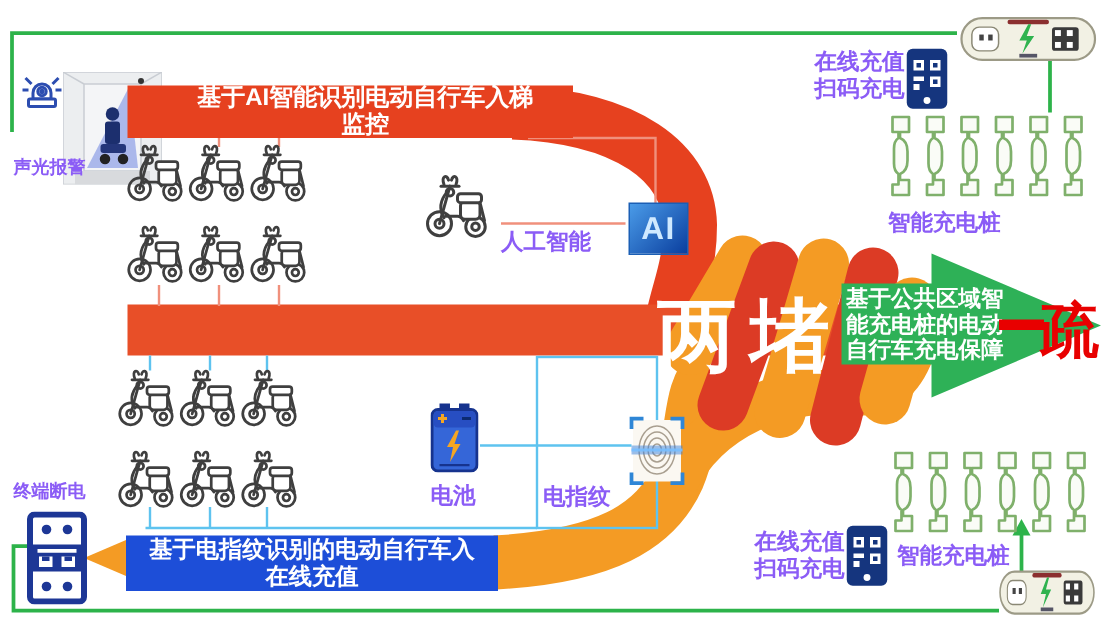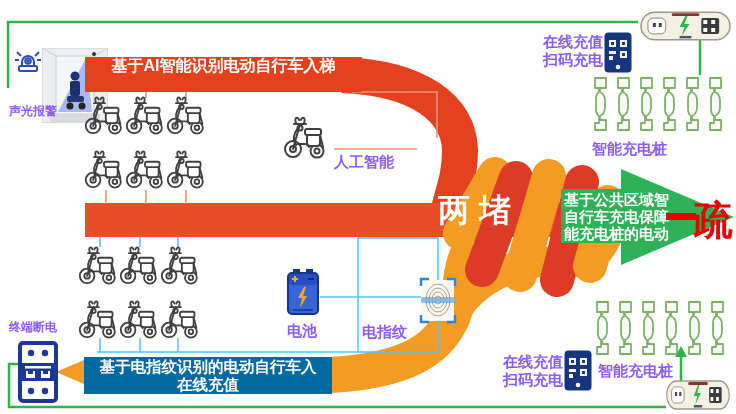--- a/index.html
+++ b/index.html
@@ -1,23 +1,23 @@
 <!DOCTYPE html>
 <html><head>
 <meta charset="utf-8">
 <style>
   html,body{margin:0;padding:0;background:#fff;}
   #stage{position:relative;width:736px;height:414px;background:#fff;overflow:hidden;
          font-family:"Liberation Sans","DejaVu Sans",sans-serif;}
   .abs{position:absolute;}
   .lbl{font-weight:700;color:#8b5cf6;font-size:15px;line-height:17px;white-space:nowrap;}
   .banner{color:#fff;font-weight:700;text-align:center;}
-  .banner-top{left:85px;top:57px;width:277px;height:35px;background:#e6411f;font-size:16px;line-height:17.5px;}
-  .banner-bottom{left:84px;top:357px;width:248px;height:37px;background:#0369a1;font-size:15.5px;line-height:18px;padding-top:1px;box-sizing:border-box;}
-  .big-block{left:438px;top:189px;font-size:32px;font-weight:700;color:#fff;letter-spacing:9px;}
+  .banner-top{left:85px;top:57px;width:277px;height:35px;background:#e6411f;font-size:16px;line-height:17.5px;padding-left:20px;}
+  .banner-bottom{left:84px;top:357px;width:248px;height:37px;background:#1d4ed8;font-size:15.5px;line-height:18px;padding-top:1px;box-sizing:border-box;}
+  .big-block{left:438px;top:189px;font-size:53px;font-weight:700;color:#fff;letter-spacing:9px;}
   .relief{left:693px;top:193px;font-size:40px;font-weight:700;color:#e80000;}
   .dash{left:666px;top:213px;width:30px;height:7px;background:#e80000;}
   .arrow-text{left:564px;top:191px;width:120px;font-size:15px;line-height:17px;font-weight:700;color:#fff;}
   .ai-cube{left:419px;top:135px;width:38px;height:33px;background:linear-gradient(135deg,#4a9be8,#0a3e9e);
            border:1px solid #1b5fb5;color:#cfe9ff;font-weight:700;font-size:21px;text-align:center;line-height:33px;letter-spacing:1px;}
   .scooter-grid{display:grid;grid-template-columns:repeat(3,41px);grid-auto-rows:42px;row-gap:12px;}
   .pile-grid{display:grid;grid-template-columns:repeat(6,23px);}
   svg{display:block;}
 </style>
 </head>
@@ -100,20 +100,21 @@
       <path d="M3 4 L7 8"></path>
         <path d="M25 4 L21 8"></path>
         <path d="M1 12 H5"></path>
         <path d="M27 12 H23"></path>
     </svg>
   </span>
   <div class="abs lbl" style="left:9px;top:103px;font-size:12px">声光报警</div>
 
   <div class="abs banner banner-top">
     <div>基于AI智能识别电动自行车入梯</div>
+    <div>监控</div>
   </div>
   <div class="abs banner banner-bottom">
     <div>基于电指纹识别的电动自行车入</div>
     <div>在线充值</div>
   </div>
 
   <div class="abs scooter-grid" style="left:84px;top:94px">
   <span>
     <svg width="40" height="42" viewBox="0 0 44 46" fill="none" stroke="#3f3f3f" stroke-width="2" stroke-linecap="round" stroke-linejoin="round">
       <circle cx="10" cy="35" r="8"></circle>
@@ -358,26 +359,27 @@
       <path d="M15 14 C10 20 10 26 13 31"></path>
       <path d="M14 30 H22 C24 30 25 31 26 33"></path>
       <rect x="24" y="20" width="13" height="12" rx="3" fill="#fff"></rect>
       <rect x="22" y="15" width="16" height="6" rx="2" fill="#fff"></rect>
       <path d="M37 21 L40 33"></path>
     </svg>
   </span>
 </div>
   <div class="abs lbl" style="left:334px;top:153px">人工智能</div>
 
+  <div class="abs ai-cube">AI</div>
 
   <div class="abs big-block">两堵</div>
   <div class="abs arrow-text">
     <div>基于公共区域智</div>
+    <div>能充电桩的电动</div>
     <div>自行车充电保障</div>
-    <div>能充电桩的电动</div>
   </div>
   <div class="abs dash"></div>
   <div class="abs relief">疏</div>
 
   <span class="abs" style="left:287px;top:268px">
     <svg width="32" height="47" viewBox="0 0 32 47">
       <rect x="6" y="1" width="7" height="5" fill="#16338e"></rect>
         <rect x="19" y="1" width="7" height="5" fill="#16338e"></rect>
       <rect x="1" y="5" width="30" height="41" rx="4" fill="#3566d8" stroke="#16338e" stroke-width="2"></rect>
       <rect x="2" y="6" width="28" height="11" rx="3" fill="#274ec2"></rect>

